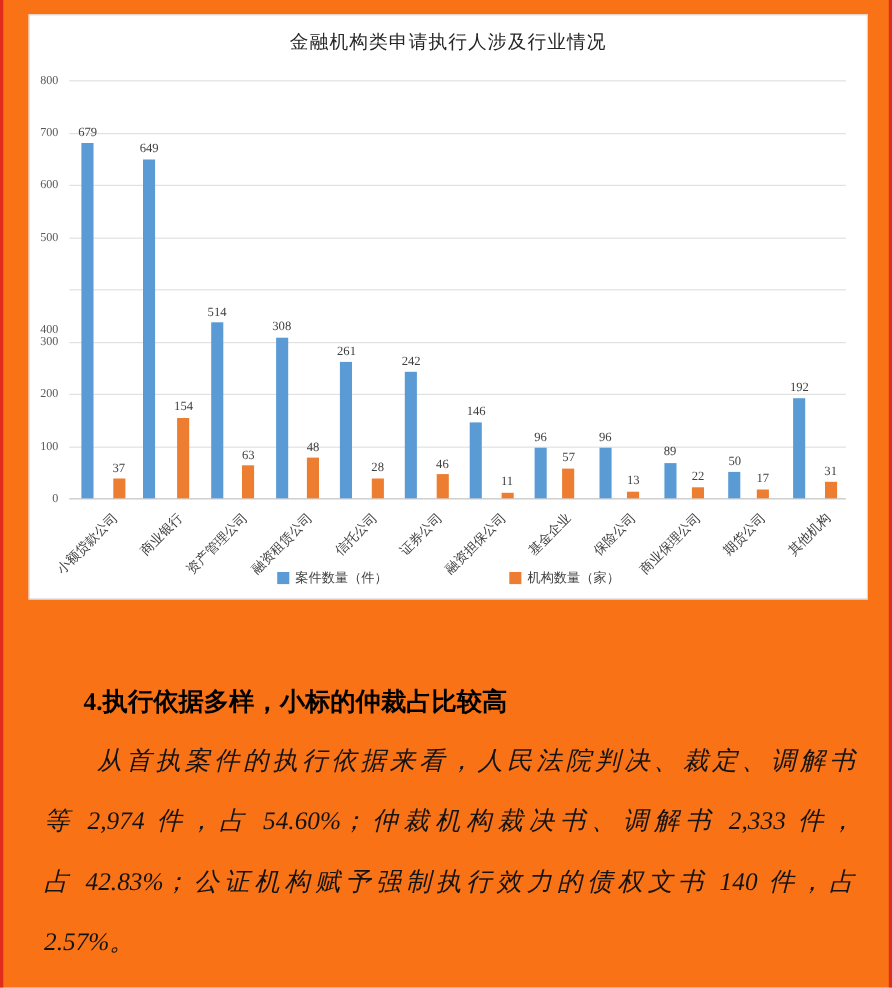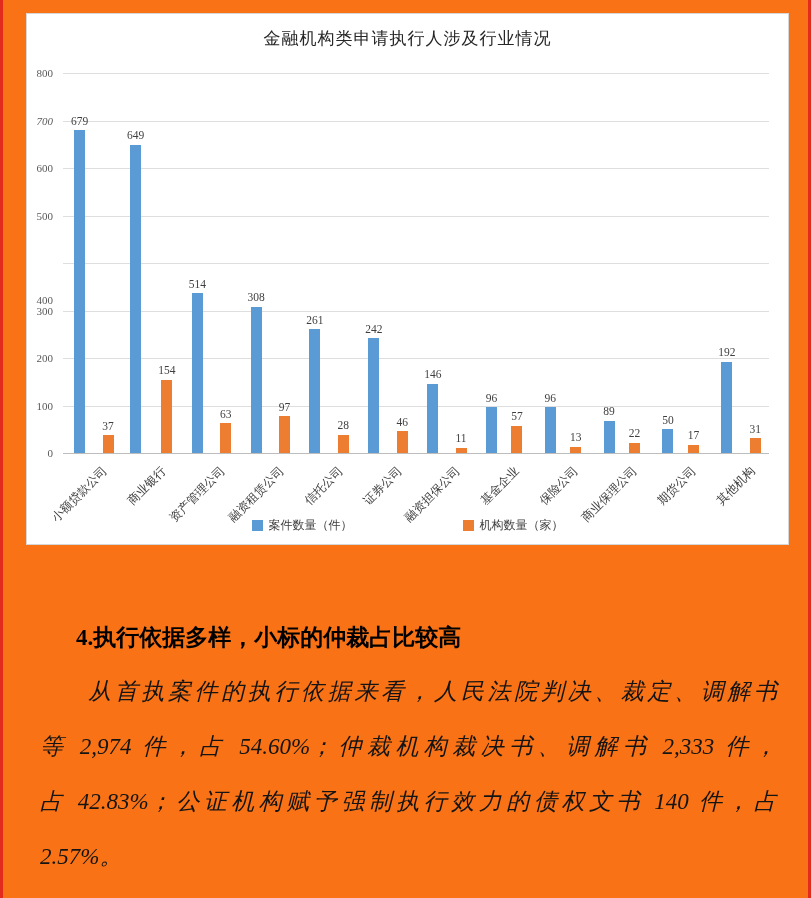--- a/index.html
+++ b/index.html
@@ -54,21 +54,21 @@
   <div class="chart-frame">
     <div class="chart-title">金融机构类申请执行人涉及行业情况</div>
     <div class="y-axis">
         <div class="y-tick" style="top: 100%;">0</div>
         <div class="y-tick" style="top: 87.5%;">100</div>
         <div class="y-tick" style="top: 75%;">200</div>
         <div class="y-tick" style="top: 62.5%;">300</div>
         <div class="y-tick" style="top: 50%; margin-top: 37px;">400</div>
         <div class="y-tick" style="top: 37.5%;">500</div>
         <div class="y-tick" style="top: 25%;">600</div>
-        <div class="y-tick" style="top: 12.5%; font-style: italic;">700</div>
+        <div class="y-tick" style="top: 12.5%;">700</div>
         <div class="y-tick" style="top: 0%;">800</div>
       </div>
     <div class="plot">
         <div class="gridline" style="top: 0%;"></div>
         <div class="gridline" style="top: 12.5%;"></div>
         <div class="gridline" style="top: 25%;"></div>
         <div class="gridline" style="top: 37.5%;"></div>
         <div class="gridline" style="top: 50%;"></div>
         <div class="gridline" style="top: 62.5%;"></div>
         <div class="gridline" style="top: 75%;"></div>
@@ -107,21 +107,21 @@
               <div class="bar" style="background: rgb(237, 125, 49); height: 7.875%;"></div>
             </div>
             <div class="x-label">资产管理公司</div>
           </div>
           <div class="group">
             <div class="bar-wrap">
               <div class="bar-value">308</div>
               <div class="bar" style="background: rgb(91, 155, 213); height: 38.5%;"></div>
             </div>
             <div class="bar-wrap">
-              <div class="bar-value">97</div>
+              <div class="bar-value">48</div>
               <div class="bar" style="background: rgb(237, 125, 49); height: 9.625%;"></div>
             </div>
             <div class="x-label">融资租赁公司</div>
           </div>
           <div class="group">
             <div class="bar-wrap">
               <div class="bar-value">261</div>
               <div class="bar" style="background: rgb(91, 155, 213); height: 32.625%;"></div>
             </div>
             <div class="bar-wrap">

